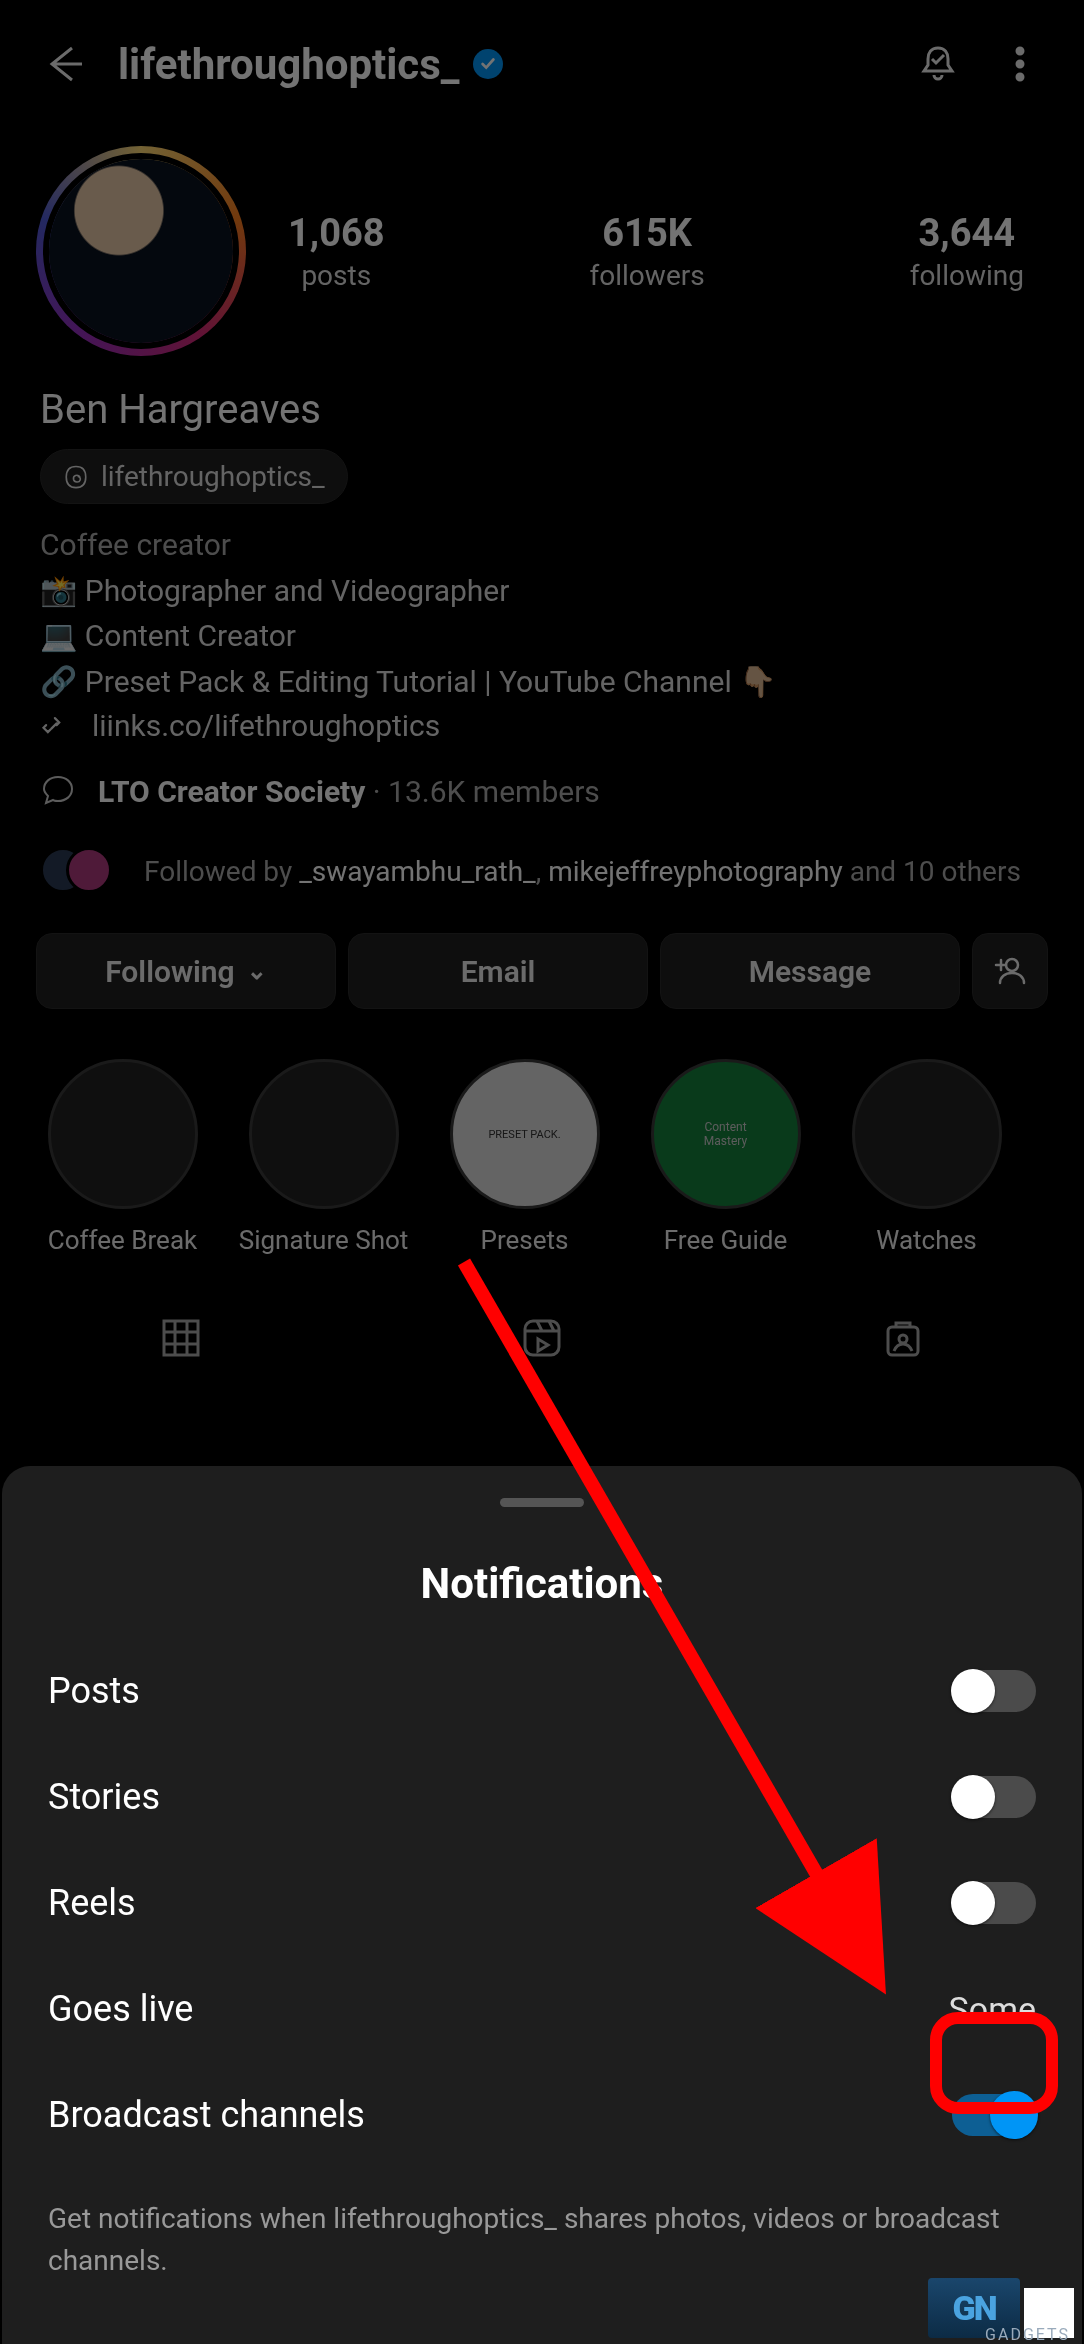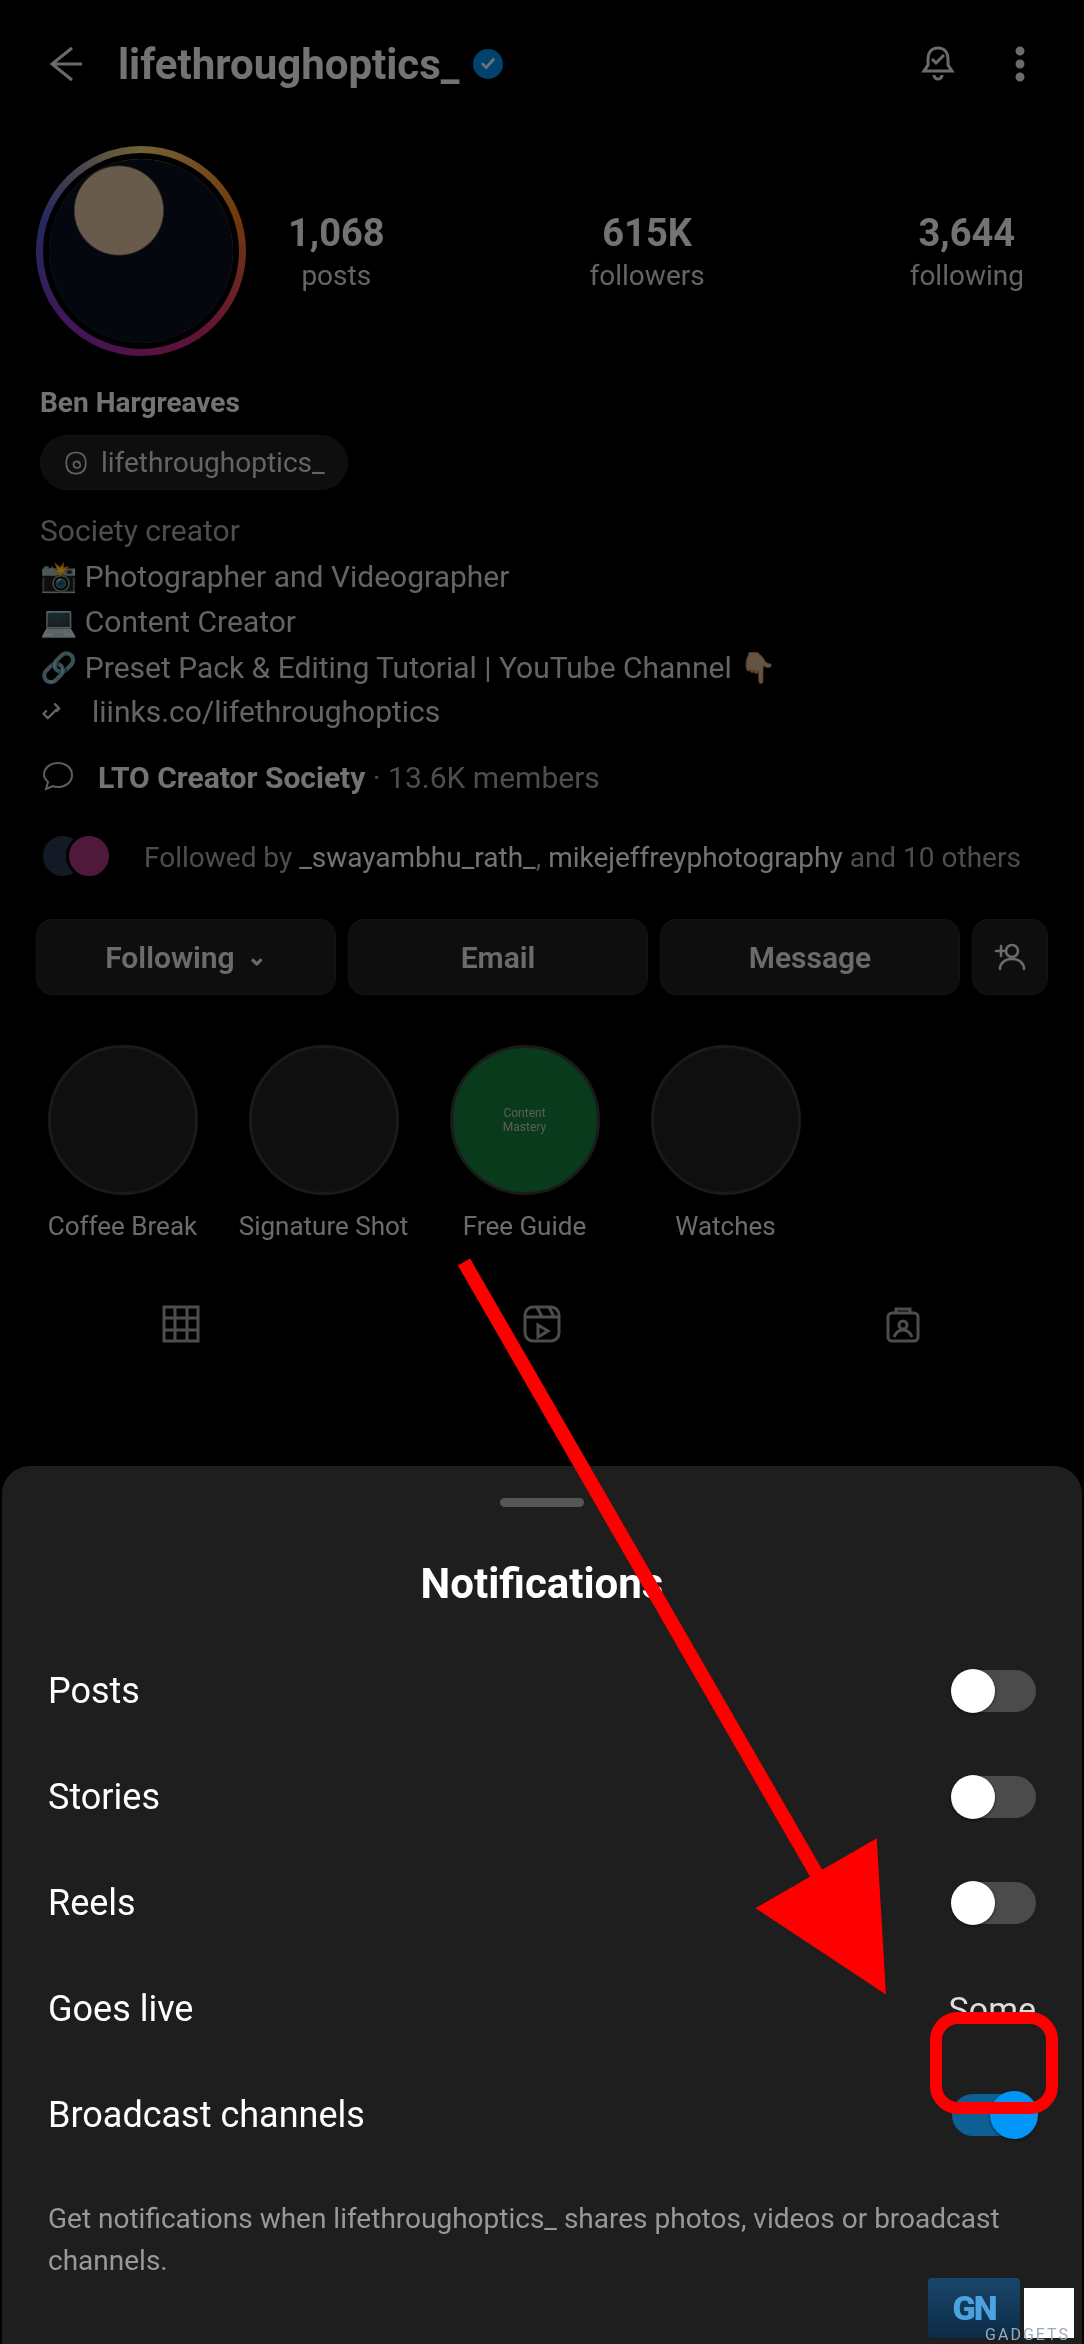--- a/index.html
+++ b/index.html
@@ -25,21 +25,21 @@
   .iconbtn svg{width:44px;height:44px;stroke:#eee;fill:none;stroke-width:3}
   
   .profile{display:flex;align-items:center;gap:42px;padding:44px 36px 18px 36px}
   .story-ring{width:210px;height:210px;border-radius:50%;padding:7px;background:conic-gradient(#feda75,#fa7e1e,#d62976,#962fbf,#4f5bd5,#feda75)}
   .avatar{width:100%;height:100%;border-radius:50%;background:#2b2e33;border:6px solid #000;overflow:hidden}
   .stats{flex:1;display:flex;justify-content:space-between;padding-right:24px}
   .stat{display:flex;flex-direction:column;align-items:center;gap:4px}
   .stat .num{font-size:38px;font-weight:700}
   .stat .lbl{font-size:28px;color:#ddd}
   .bio{padding:12px 40px 0 40px}
-  .name{font-size:28px;font-weight:700;margin-bottom:16px}
+  .name{font-size:40px;font-weight:400;margin-bottom:16px}
   .threads{display:inline-flex;align-items:center;gap:12px;background:var(--chip);border:1px solid var(--chipb);padding:10px 22px;border-radius:28px;font-size:28px;color:#ddd;margin-bottom:18px}
   .bioline{font-size:30px;line-height:1.52;color:#ddd}
   .bioline .category{color:#aaa}
   .linkrow{display:flex;align-items:center;gap:24px;font-size:30px;color:#ddd;margin-top:4px}
   .channel{display:flex;align-items:flex-end;gap:22px;font-size:30px;color:#aaa;margin-top:30px}
   .channel b{color:#fff;font-weight:700}
   .follows{display:flex;align-items:center;gap:24px;margin-top:34px;font-size:28px;color:#aaa;line-height:1.4}
   .minis{position:relative;width:80px;height:56px}
   .mini{position:absolute;width:46px;height:46px;border-radius:50%;border:3px solid #000;top:4px}
   .mini.a{left:0;background:#2c3b55}
@@ -138,21 +138,21 @@
 </div>
 
 <div class="bio">
   <div class="name">Ben Hargreaves</div>
   <div class="threads">
     <svg width="26" height="26" viewBox="0 0 32 32">
         <path d="M16 3c8 0 12 5 12 13s-4 13-12 13S4 24 4 16 8 3 16 3zm2 12c3 1 4 3 3 5-1 3-7 3-8-1-1-5 5-7 8-3" stroke="#ddd" stroke-width="2" fill="none"></path>
       </svg>
     <span>lifethroughoptics_</span>
   </div>
-  <div class="bioline"><span class="category">Society creator</span></div>
+  <div class="bioline"><span class="category">Coffee creator</span></div>
   <div class="bioline"><span>📸</span> <span>Photographer and Videographer</span></div>
   <div class="bioline"><span>💻</span> <span>Content Creator</span></div>
   <div class="bioline"><span>🔗</span> <span>Preset Pack &amp; Editing Tutorial | YouTube Channel</span> <span>👇🏼</span></div>
   <div class="linkrow">
     <svg width="28" height="28" viewBox="0 0 32 32">
         <path d="M13 19l6-6m-2-6l5 5-3 3m-12 0l-3 3 5 5 3-3" stroke="#ddd" stroke-width="2.5" fill="none" stroke-linecap="round"></path>
       </svg>
     <span>liinks.co/lifethroughoptics</span>
   </div>
 
@@ -194,20 +194,24 @@
 </div>
 
 <div class="highlights">
   <div class="hl">
       <div class="ring"></div>
       <div class="hlabel">Coffee Break</div>
     </div>
   <div class="hl">
       <div class="ring"></div>
       <div class="hlabel">Signature Shot</div>
+    </div>
+  <div class="hl">
+      <div class="ring" style="font-size:11px;background:#ddd;color:#333">PRESET PACK.</div>
+      <div class="hlabel">Presets</div>
     </div>
   <div class="hl">
       <div class="ring" style="font-size:12px;background:#15803d;color:#ccc">Content<br>Mastery</div>
       <div class="hlabel">Free Guide</div>
     </div>
   <div class="hl">
       <div class="ring"></div>
       <div class="hlabel">Watches</div>
     </div>
 </div>

